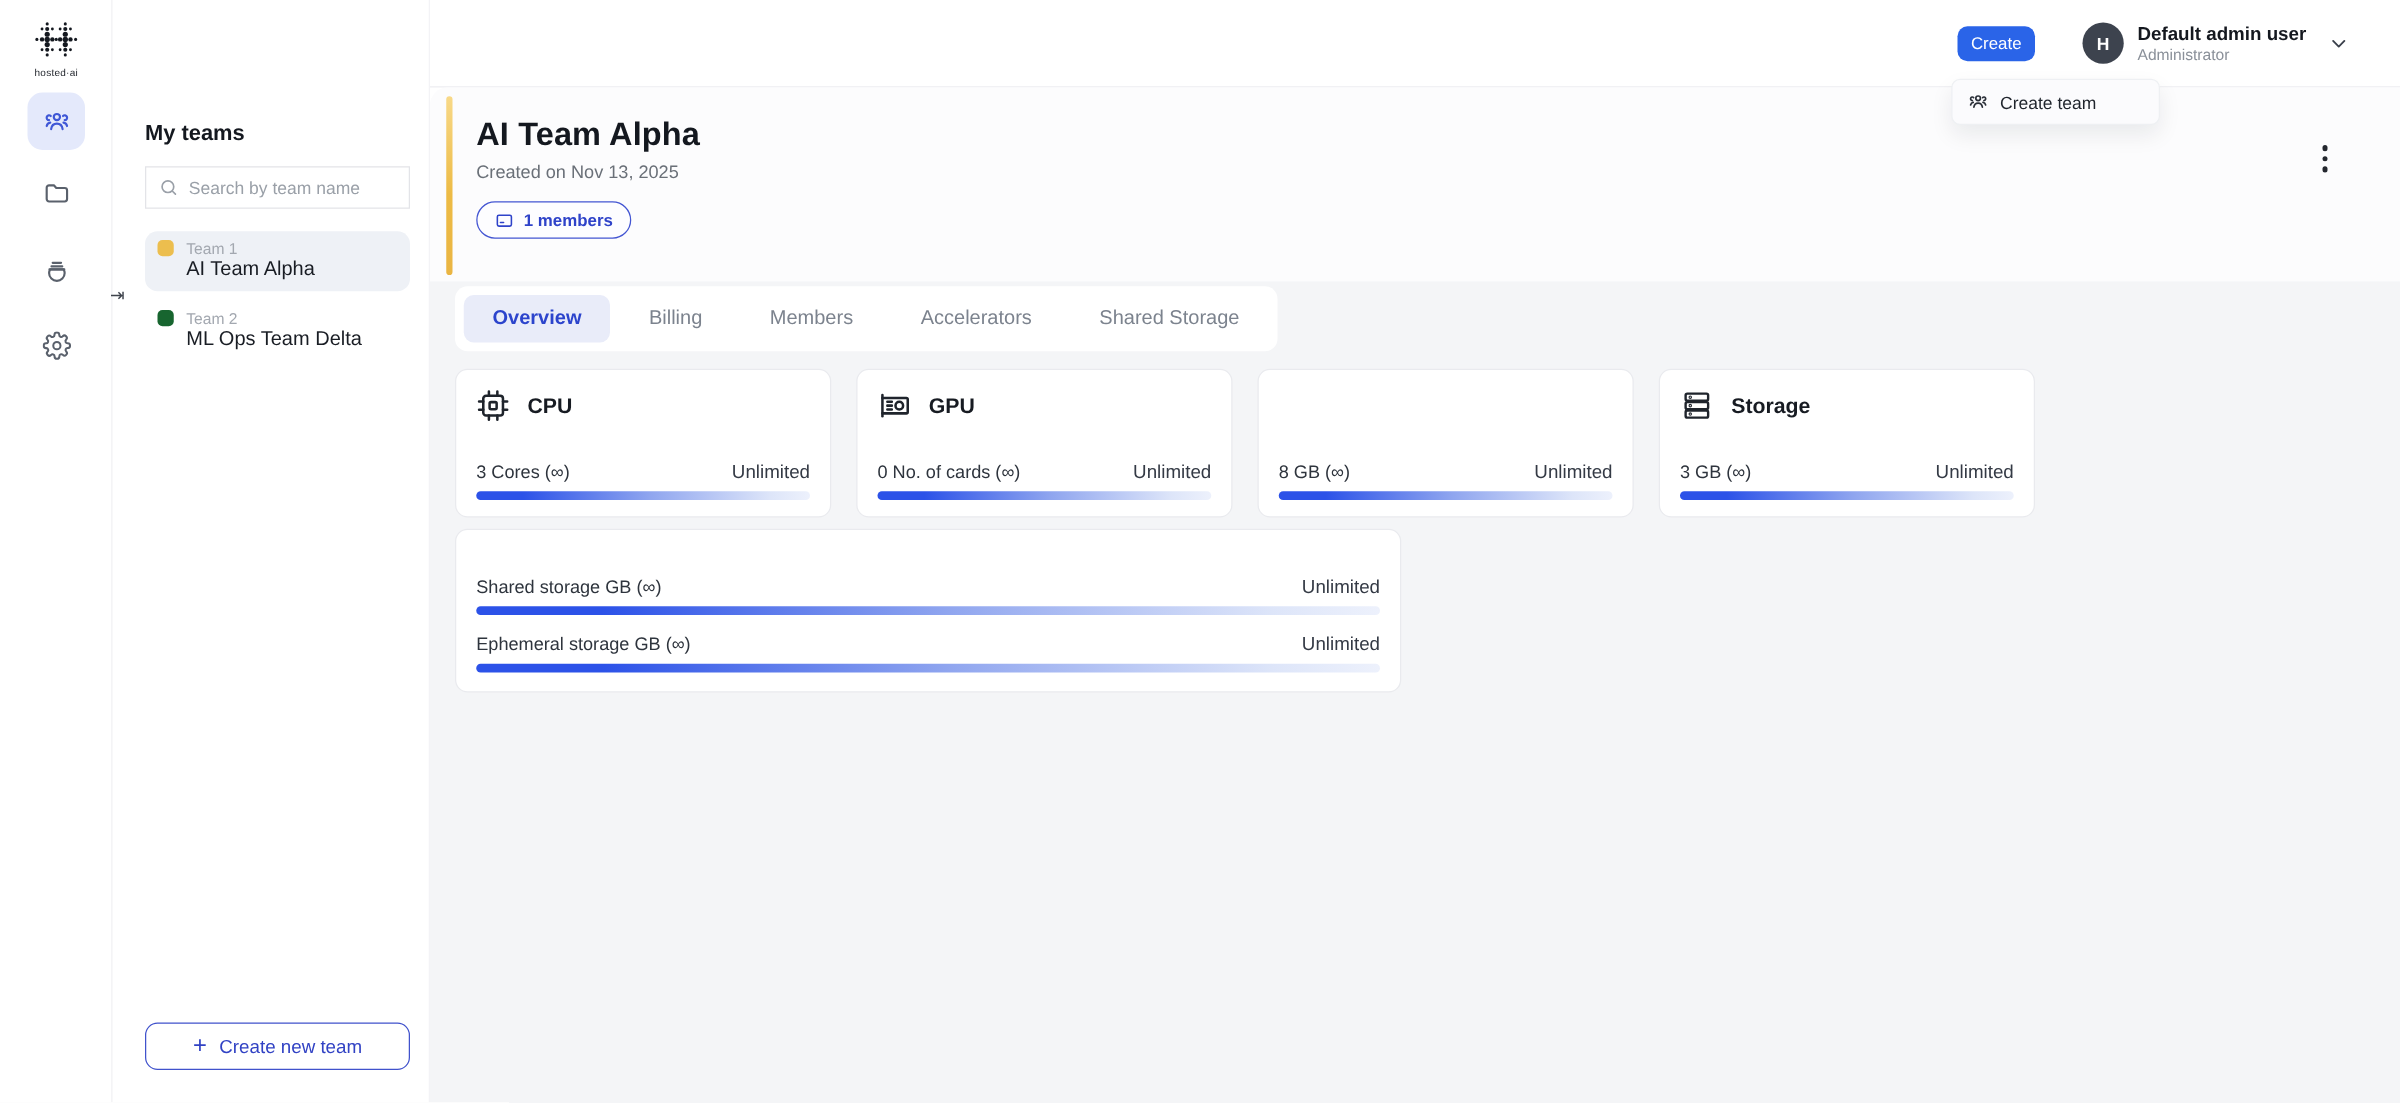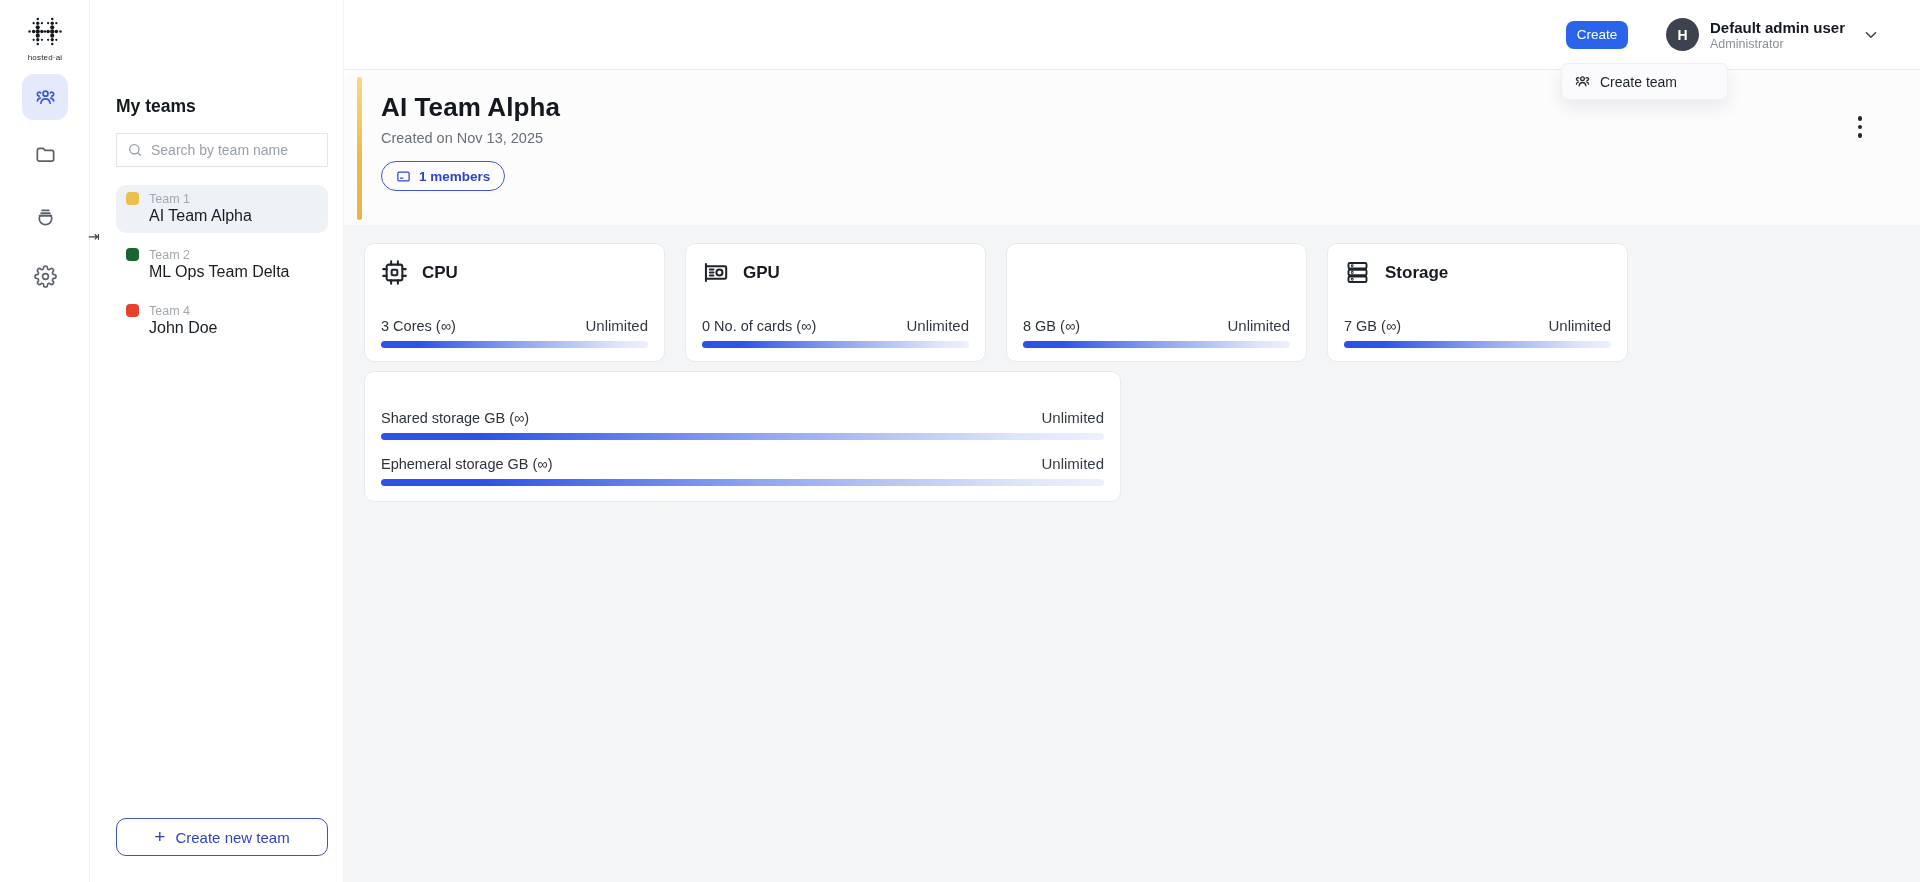--- a/index.html
+++ b/index.html
@@ -172,27 +172,20 @@
           <div class="t-name">AI Team Alpha</div>
         </div>
       </div>
       <div class="team-item">
         <span class="swatch" style="background: rgb(23, 101, 47);"></span>
         <div>
           <div class="t-label">Team 2</div>
           <div class="t-name">ML Ops Team Delta</div>
         </div>
       </div>
-      <div class="team-item">
-        <span class="swatch" style="background: rgb(230, 64, 46);"></span>
-        <div>
-          <div class="t-label">Team 4</div>
-          <div class="t-name">John Doe</div>
-        </div>
-      </div>
     </div>
 
     <button class="create-team-btn">
       <span class="plus">+</span>
       <span>Create new team</span>
     </button>
   </section>
 
   <main class="main">
 
@@ -222,20 +215,27 @@
         <span>1 members</span>
       </div>
       <div class="kebab">
           <i></i>
           <i></i>
           <i></i>
         </div>
     </section>
 
     <section class="content">
+      <nav class="tabs">
+        <button class="tab active">Overview</button>
+        <button class="tab">Billing</button>
+        <button class="tab">Members</button>
+        <button class="tab">Accelerators</button>
+        <button class="tab">Shared Storage</button>
+      </nav>
 
       <div class="cards-row">
 
         <div class="card">
           <div class="card-head">
             <svg viewBox="0 0 24 24" fill="none" stroke="currentColor" stroke-width="1.8" stroke-linecap="round" stroke-linejoin="round">
               <rect x="5" y="5" width="14" height="14" rx="2"></rect>
               <rect x="9.5" y="9.5" width="5" height="5" rx="1"></rect>
               <path d="M9 2v3M15 2v3M9 19v3M15 19v3M2 9h3M2 15h3M19 9h3M19 15h3"></path>
             </svg>
@@ -279,21 +279,21 @@
               <rect x="4" y="3.5" width="16" height="5" rx="1.2"></rect>
               <rect x="4" y="9.5" width="16" height="5" rx="1.2"></rect>
               <rect x="4" y="15.5" width="16" height="5" rx="1.2"></rect>
               <circle cx="7.3" cy="6" r="0.4"></circle>
                 <circle cx="7.3" cy="12" r="0.4"></circle>
                 <circle cx="7.3" cy="18" r="0.4"></circle>
             </svg>
             <span class="card-title">Storage</span>
           </div>
           <div class="card-meta">
-            <span class="card-val">7 GB (∞)</span>
+            <span class="card-val">3 GB (∞)</span>
             <span class="card-lim">Unlimited</span>
           </div>
           <div class="bar"></div>
         </div>
 
       </div>
 
       <div class="accel-card">
         <div class="accel-row">
           <div class="line">

